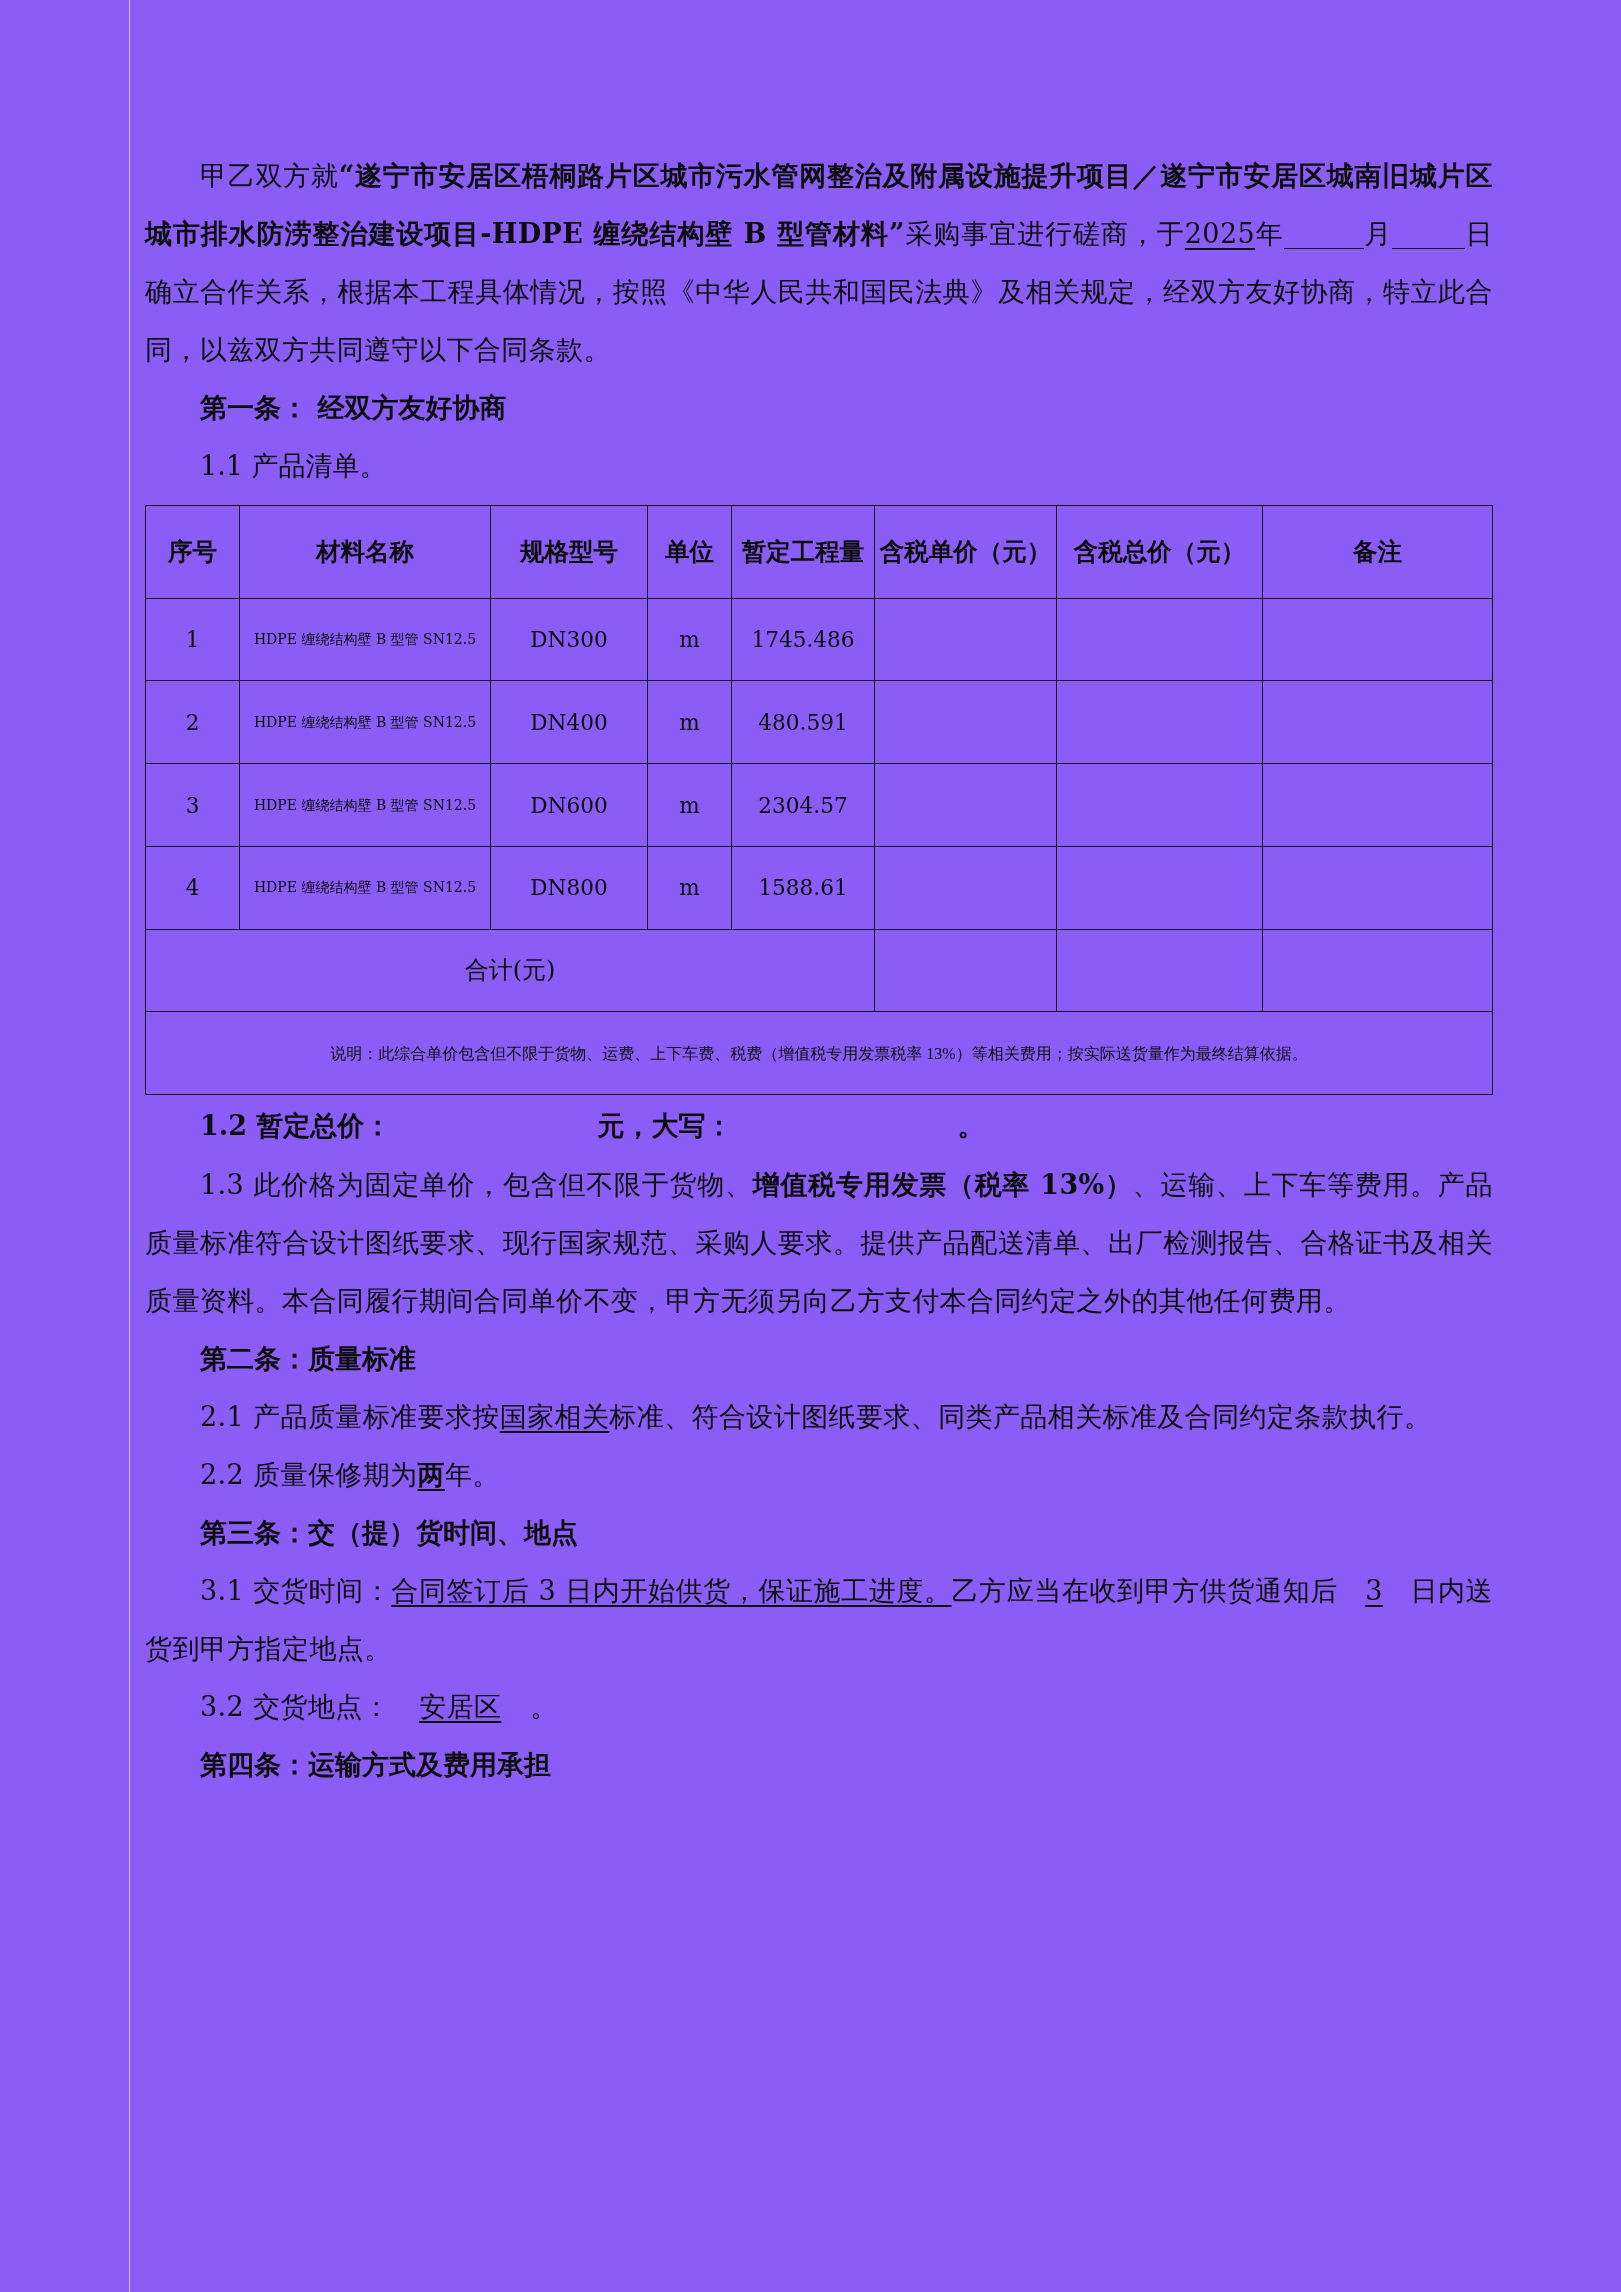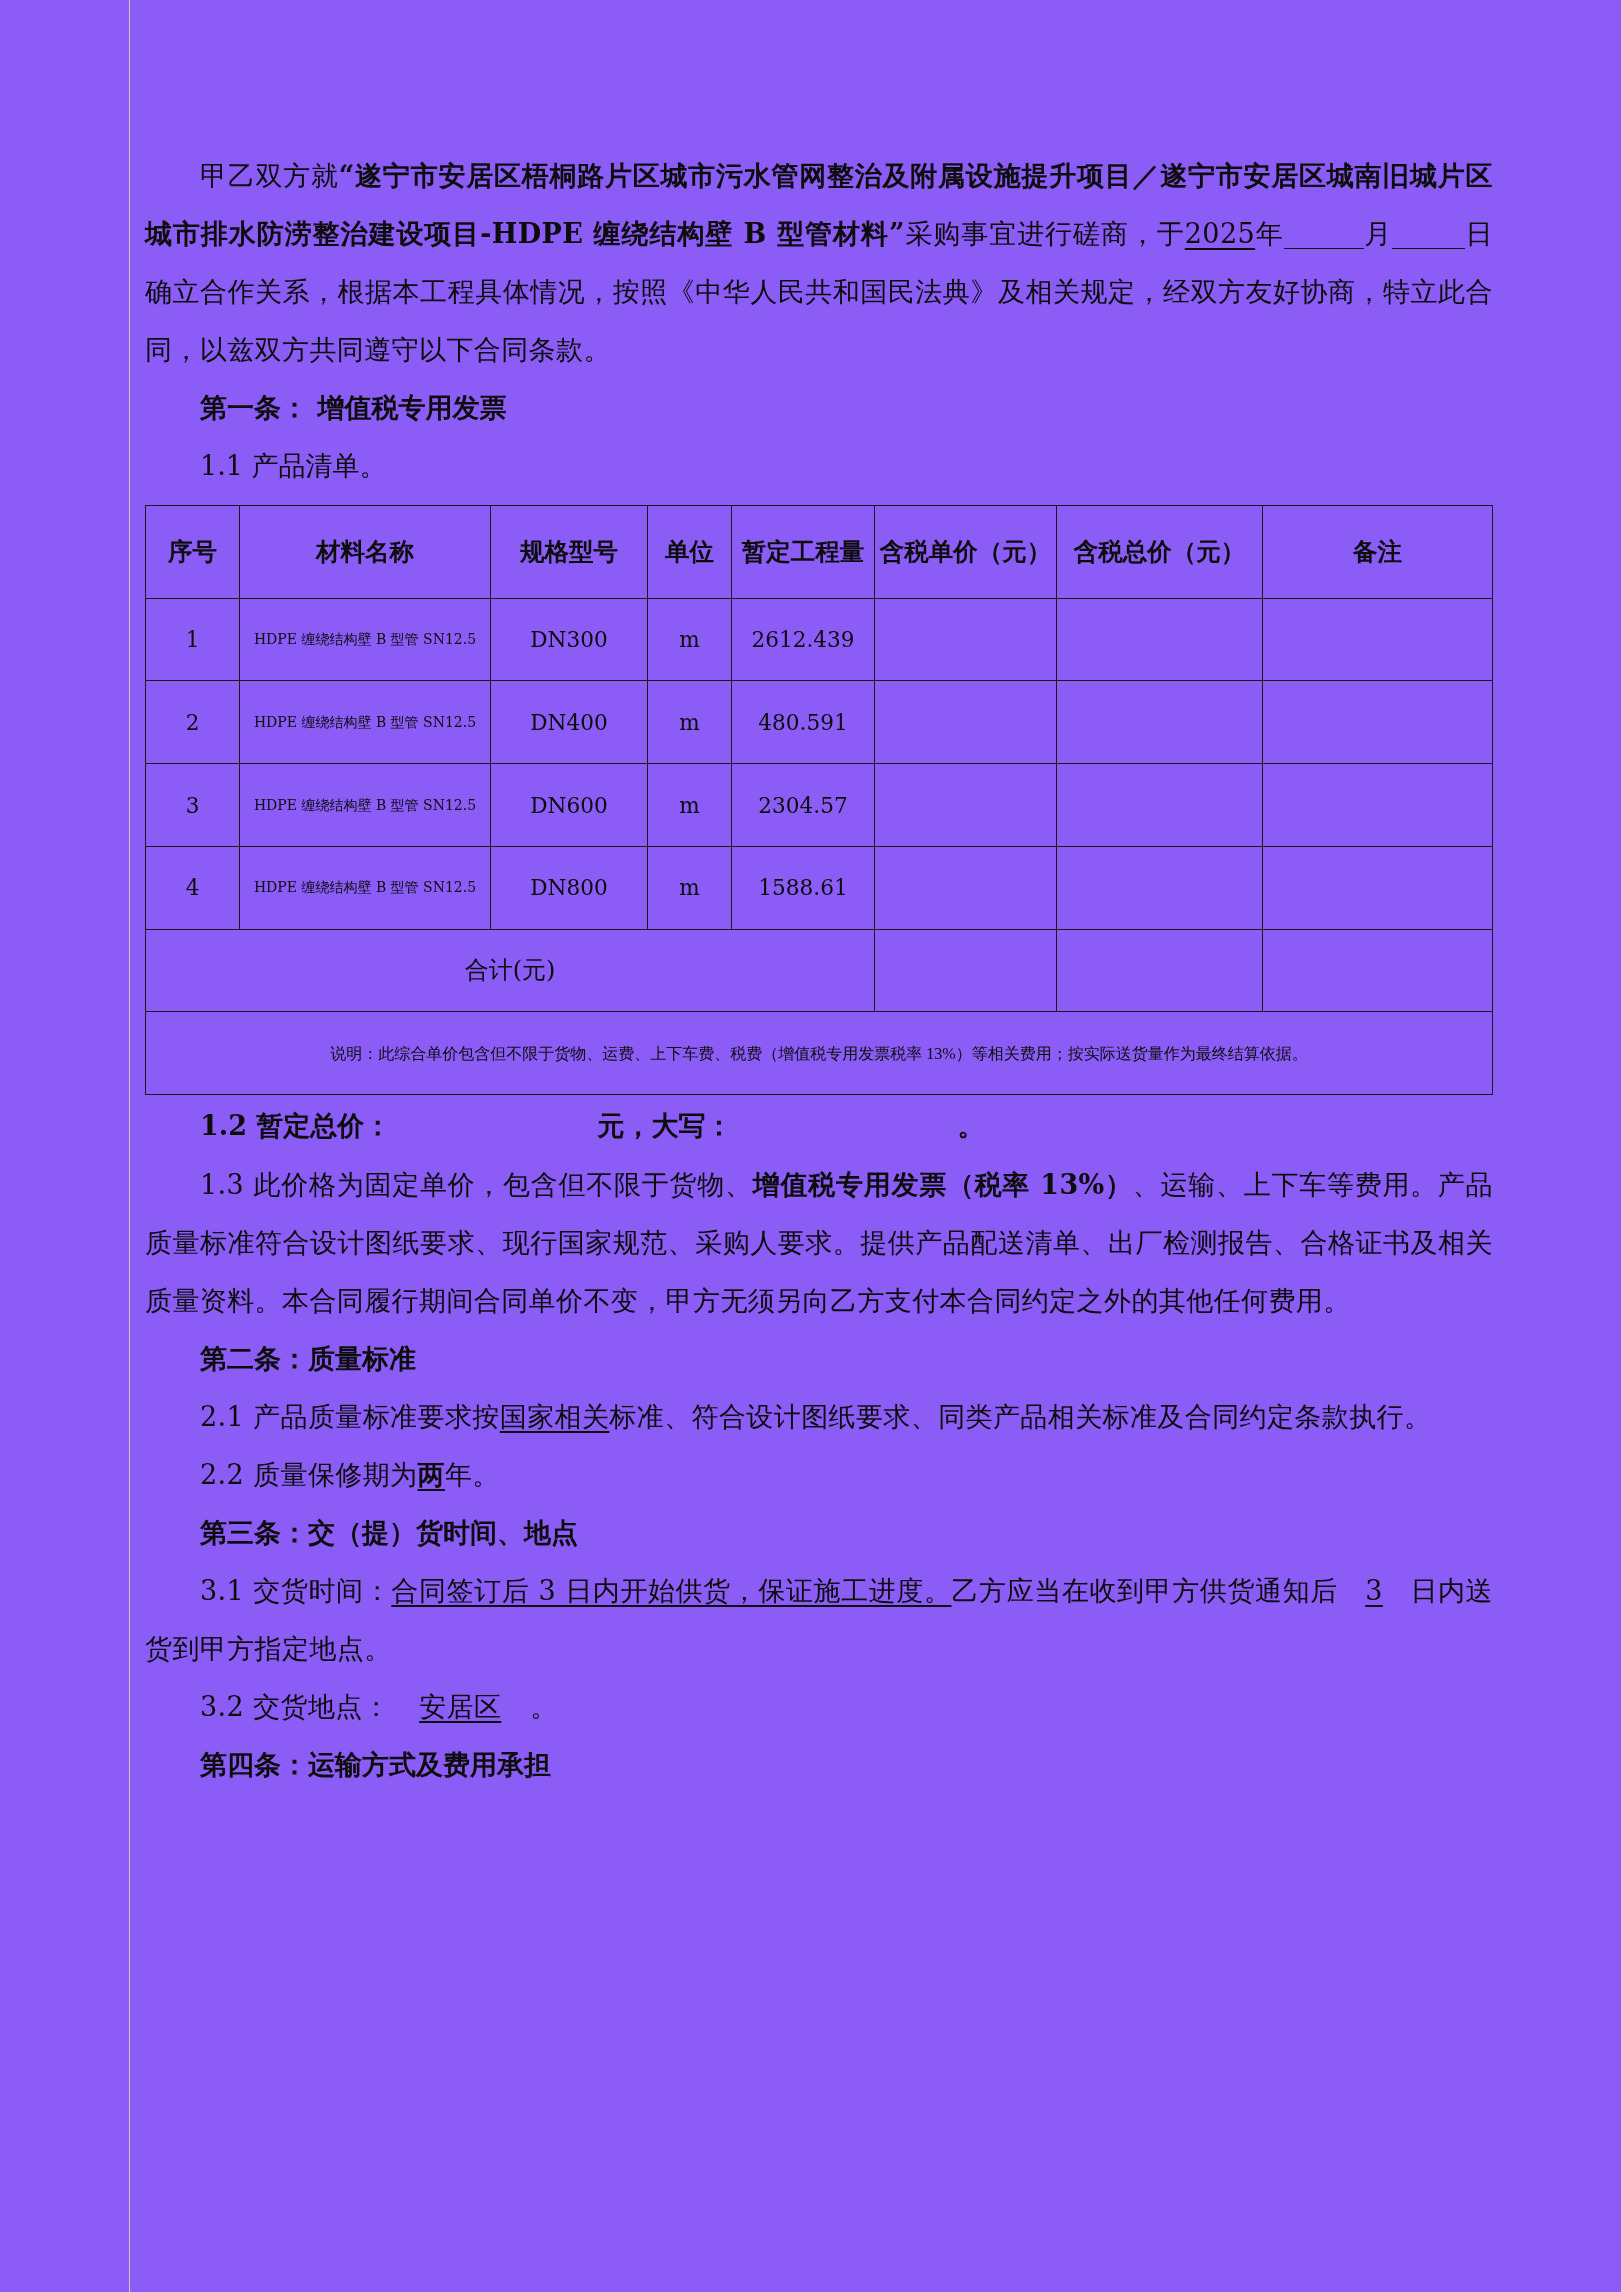--- a/index.html
+++ b/index.html
@@ -128,21 +128,21 @@
 </head>
 <body>
 
 <div class="page">
   <div class="margin-line"></div>
 
   <div class="content">
 
     <p class="para indent2"><span>甲乙双方就</span><span class="bold">“遂宁市安居区梧桐路片区城市污水管网整治及附属设施提升项目／遂宁市安居区城南旧城片区城市排水防涝整治建设项目-HDPE 缠绕结构壁 B 型管材料”</span><span>采购事宜进行磋商，于</span><span class="u">2025</span><span>年</span><span class="blank-u" style="width:80px"></span><span>月</span><span class="blank-u" style="width:73px"></span><span>日确立合作关系，根据本工程具体情况，按照《中华人民共和国民法典》及相关规定，经双方友好协商，特立此合同，以兹双方共同遵守以下合同条款。</span></p>
 
-    <p class="heading">第一条： 增值税专用发票</p>
+    <p class="heading">第一条： 经双方友好协商</p>
     <p class="sub">1.1 产品清单。</p>
 
     <table class="product">
       <colgroup>
         <col style="width:94px">
         <col style="width:251px">
         <col style="width:157px">
         <col style="width:84px">
         <col style="width:143px">
         <col style="width:182px">
@@ -160,21 +160,21 @@
           <td>含税总价（元）</td>
           <td>备注</td>
         </tr>
       </thead>
       <tbody>
         <tr>
           <td class="cellnum">1</td>
           <td class="nm">HDPE 缠绕结构壁 B 型管 SN12.5</td>
           <td class="cellnum">DN300</td>
           <td class="cellnum">m</td>
-          <td class="cellnum">2612.439</td>
+          <td class="cellnum">1745.486</td>
           <td></td>
           <td></td>
           <td></td>
         </tr>
         <tr>
           <td class="cellnum">2</td>
           <td class="nm">HDPE 缠绕结构壁 B 型管 SN12.5</td>
           <td class="cellnum">DN400</td>
           <td class="cellnum">m</td>
           <td class="cellnum">480.591</td>

